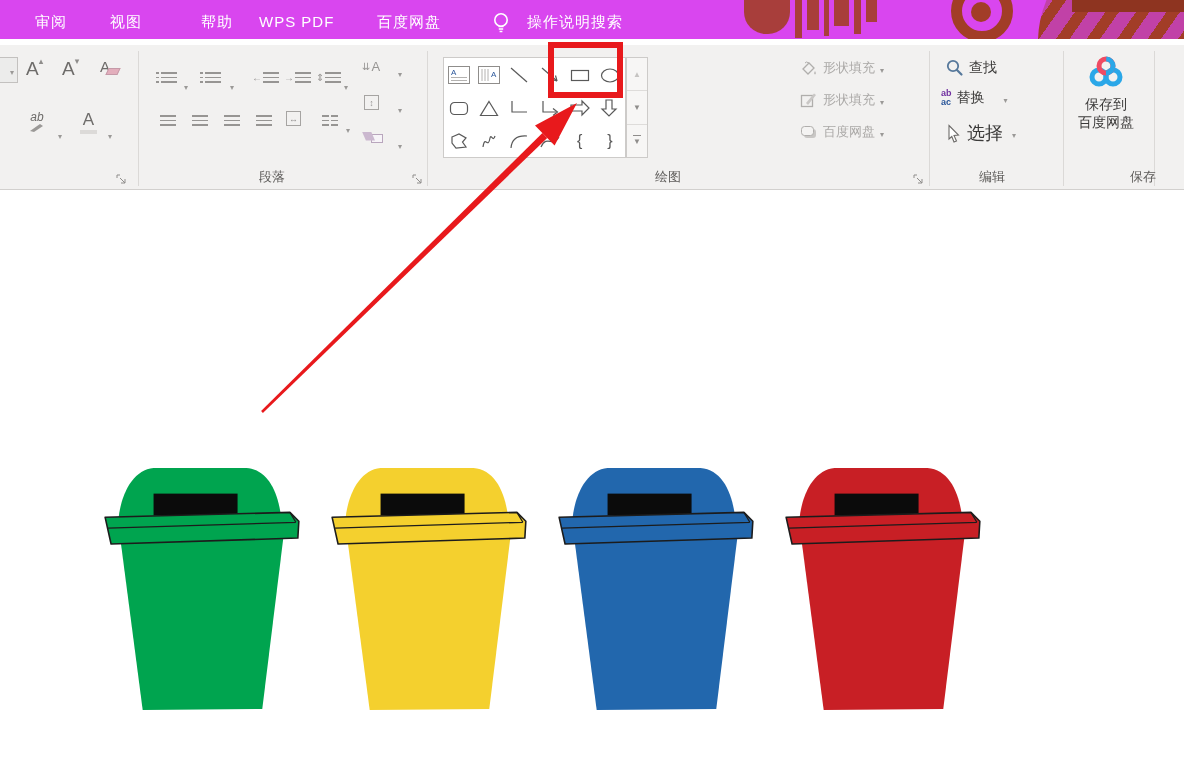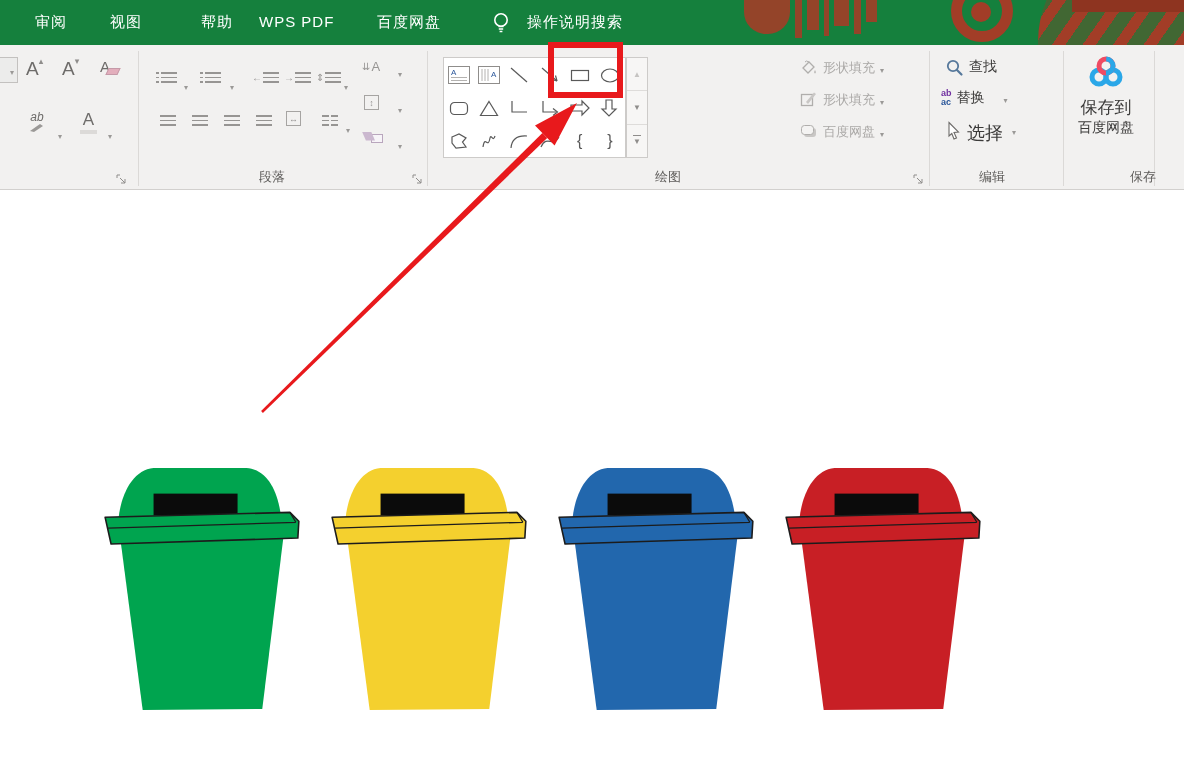--- a/index.html
+++ b/index.html
@@ -1,20 +1,20 @@
 <!DOCTYPE html>
 <html><head>
 <meta charset="utf-8">
 <style>
   * { margin:0; padding:0; box-sizing:border-box; }
   html,body { width:1184px; height:780px; }
   body { position:relative; background:#ffffff; font-family:"Liberation Sans","DejaVu Sans",sans-serif; overflow:hidden; color:#3b3a39; }
 
   
-  .titlebar { position:absolute; left:0; top:0; width:1184px; height:45px; background:#15803d; overflow:hidden; z-index:5; }
+  .titlebar { position:absolute; left:0; top:0; width:1184px; height:39px; background:#d946ef; overflow:hidden; z-index:5; }
   .deco-bars { position:absolute; left:744px; top:0; height:40px; display:flex; align-items:flex-start; gap:5px; }
   .deco-bars div { background:#a23d27; opacity:.9; }
   .deco-blob { width:46px; height:34px; border-radius:0 0 22px 22px; }
   .b1{width:7px;height:38px;} .b2{width:12px;height:30px;} .b3{width:5px;height:36px;} .b4{width:15px;height:26px;} .b5{width:7px;height:34px;} .b6{width:11px;height:22px;}
   .deco-target { position:absolute; left:951px; top:-20px; width:62px; height:62px; border-radius:50%; border:11px solid #a23d27; }
   .deco-target-dot { position:absolute; left:971px; top:2px; width:20px; height:20px; border-radius:50%; background:#a23d27; }
   .deco-bigcircle { position:absolute; left:1038px; top:-66px; width:216px; height:216px; border-radius:50%;
       background-color:rgba(150,56,34,.35);
       background-image:repeating-linear-gradient(125deg,#a23d27 0 11px, rgba(0,0,0,0) 11px 25px); }
   .deco-topbar { position:absolute; left:1072px; top:0; width:112px; height:12px; background:#8e3420; }
@@ -51,21 +51,21 @@
   .gallery { position:absolute; left:443px; top:12px; width:183px; height:101px; background:#fff; border:1px solid #cdcbc9;
              display:grid; grid-template-columns:repeat(6,1fr); grid-template-rows:repeat(3,1fr); }
   .gcell { display:flex; align-items:center; justify-content:center; }
   .gscroll { position:absolute; left:626px; top:12px; width:22px; height:101px; border:1px solid #cdcbc9; background:#f7f6f5; display:flex; flex-direction:column; }
   .gsbtn { flex:1; display:flex; align-items:center; justify-content:center; font-size:8px; color:#8f8d8b; border-bottom:1px solid #dedcda; }
   .gsbtn:last-child { border-bottom:none; }
   .gsbtn .morebar { border-top:1.5px solid #8f8d8b; padding-top:1px; }
   .bigbtn { position:absolute; top:10px; display:flex; flex-direction:column; align-items:center; }
   .bigbtn .lbl { margin-top:4px; }
   svg text { font-family:"Liberation Sans",sans-serif; }
-  .fxrow { position:absolute; display:flex; align-items:flex-start; gap:5px; }
+  .fxrow { position:absolute; display:flex; align-items:center; gap:5px; }
 
   
   .hl-box { position:absolute; left:548px; top:42px; width:75px; height:56px; border:6px solid #e8191c; z-index:20; }
   .arrow-svg { position:absolute; left:0; top:0; z-index:21; pointer-events:none; }
 
   
   .canvas { position:absolute; left:0; top:190px; width:1184px; height:590px; background:#ffffff; }
   .bin { position:absolute; top:271px; width:198px; height:252px; }
 </style>
 </head>
@@ -375,21 +375,21 @@
   </div>
   <span class="grp-label" style="left:992px">编辑</span>
 
   <div class="bigbtn" style="left:1068px; width:76px">
     <svg width="40" height="36" viewBox="0 0 40 36">
       <circle cx="13" cy="22" r="7" fill="none" stroke="#2aa7e8" stroke-width="5"></circle>
       <circle cx="27" cy="22" r="7" fill="none" stroke="#2aa7e8" stroke-width="5"></circle>
       <circle cx="20" cy="11" r="7" fill="none" stroke="#ef4b63" stroke-width="5"></circle>
       <circle cx="20" cy="11" r="7" fill="none" stroke="#2aa7e8" stroke-width="5" stroke-dasharray="22 22" stroke-dashoffset="11"></circle>
     </svg>
-    <span class="btn-lbl" style="margin-top:5px; font-size:17px">保存到</span>
+    <span class="btn-lbl" style="margin-top:5px; font-size:14px">保存到</span>
     <span class="btn-lbl" style="font-size:14px">百度网盘</span>
   </div>
   <span class="grp-label" style="left:1143px">保存</span>
 </div>
 
 <div class="canvas">
 
   <svg class="bin" style="left:102px" viewBox="0 0 200 255">
     <path d="M16,66 C17,36 30,9 52,7 L146,7 C170,9 180,36 182,66 Z" fill="#00a44f"></path>
     <rect x="52" y="33" width="85" height="22" fill="#0b0b0b"></rect>

